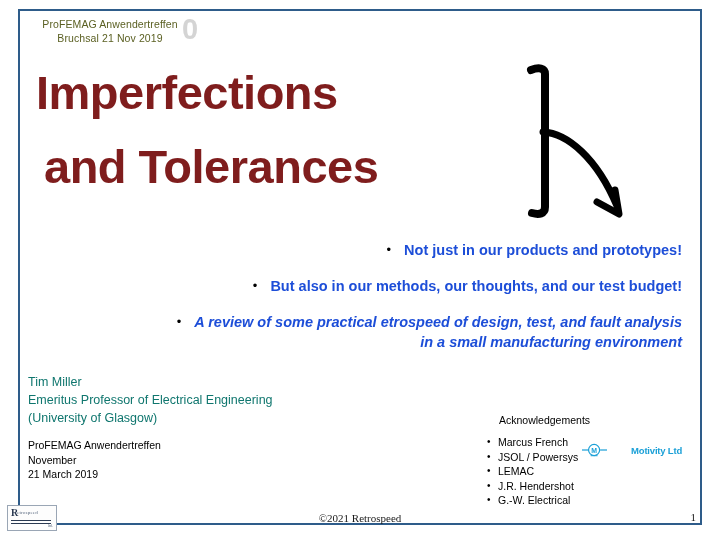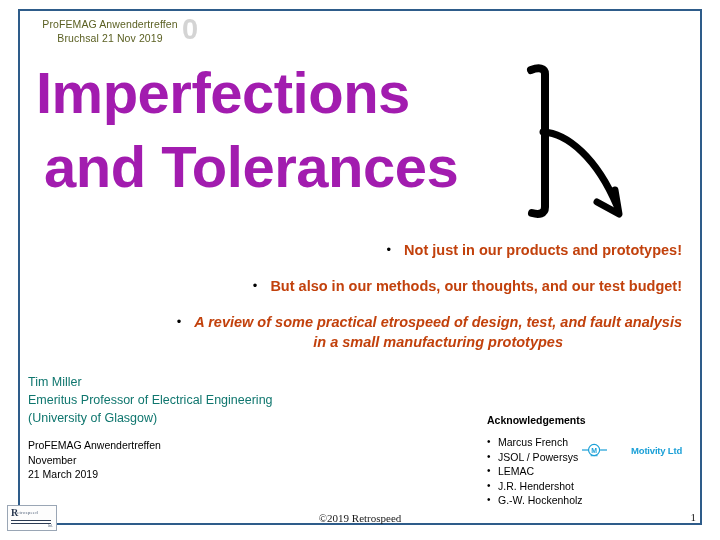--- a/index.html
+++ b/index.html
@@ -59,23 +59,23 @@
   }
 
   
   #title-block {
     position: absolute;
     left: 36px;
     top: 56px;
     width: 470px;
   }
   .title-line {
-    font-size: 58px;
-    font-weight: bold;
-    color: #a21caf;
+    font-size: 47px;
+    font-weight: bold;
+    color: #7f1d1d;
     line-height: 74px;
     letter-spacing: -0.5px;
     white-space: nowrap;
   }
   .title-line.line2 {
     padding-left: 8px;
   }
 
   
   #hand-arrow {
@@ -103,22 +103,22 @@
     font-size: 13px;
     line-height: 20px;
     color: #000;
     margin-right: 13px;
     flex: 0 0 auto;
   }
   .bullet-text {
     font-size: 14.5px;
     font-weight: bold;
     line-height: 20px;
-    color: #c2410c;
-    text-align: center;
+    color: #1d4ed8;
+    text-align: right;
   }
   .bullet-text.italic {
     font-style: italic;
   }
   .bullet-text .l2 { display: block; }
 
   
   #author-block {
     position: absolute;
     left: 28px;
@@ -138,23 +138,24 @@
 
   
   #ack-block {
     position: absolute;
     left: 487px;
     top: 414px;
     width: 200px;
   }
   #ack-title {
     font-size: 10.5px;
-    font-weight: bold;
+    font-weight: normal;
     color: #000000;
     margin-bottom: 9px;
+    margin-left: 12px;
   }
   .ack-item {
     display: flex;
     align-items: flex-start;
     font-size: 10.5px;
     line-height: 14.5px;
     color: #000000;
   }
   .ack-dot {
     flex: 0 0 auto;
@@ -287,21 +288,21 @@
 
     <div class="bullet-row">
       <span class="bullet-dot">•</span>
       <span class="bullet-text">But also in our methods, our thoughts, and our test budget!</span>
     </div>
 
     <div class="bullet-row">
       <span class="bullet-dot">•</span>
       <span class="bullet-text italic">
         <span>A review of some practical etrospeed of design, test, and fault analysis</span>
-        <span class="l2">in a small manufacturing prototypes</span>
+        <span class="l2">in a small manufacturing environment</span>
       </span>
     </div>
 
   </div>
 
   <div id="author-block">
     <div>Tim Miller</div>
     <div>Emeritus Professor of Electrical Engineering</div>
     <div>(University of Glasgow)</div>
   </div>
@@ -326,21 +327,21 @@
     <div class="ack-item">
       <span class="ack-dot">•</span>
       <span>LEMAC</span>
     </div>
     <div class="ack-item">
       <span class="ack-dot">•</span>
       <span>J.R. Hendershot</span>
     </div>
     <div class="ack-item">
       <span class="ack-dot">•</span>
-      <span>G.-W. Hockenholz</span>
+      <span>G.-W. Electrical</span>
     </div>
   </div>
 
   <div id="motivity-logo">
     <svg width="36" height="18" viewBox="0 0 36 18">
       <line x1="0" y1="9" x2="7" y2="9" stroke="#1BA0D7" stroke-width="1.4"></line>
       <circle cx="14" cy="9" r="6.4" fill="none" stroke="#1BA0D7" stroke-width="1.4"></circle>
       <text x="14" y="12.2" font-family="Liberation Sans, sans-serif" font-size="8" font-weight="bold" fill="#1BA0D7" text-anchor="middle">M</text>
       <line x1="21" y1="9" x2="29" y2="9" stroke="#1BA0D7" stroke-width="1.4"></line>
       <line x1="10" y1="15.6" x2="18" y2="15.6" stroke="#1BA0D7" stroke-width="1.2"></line>
@@ -349,17 +350,17 @@
   </div>
 
   <div id="footer-logo">
     <span class="fl-r">R</span>
     <span class="fl-word">etrospeed</span>
     <span class="fl-rule r1"></span>
     <span class="fl-rule r2"></span>
     <span class="fl-sub">ltd.</span>
   </div>
 
-  <div id="copyright">©2019 Retrospeed</div>
+  <div id="copyright">©2021 Retrospeed</div>
 
   <div id="page-number">1</div>
 
 </div>
 
 </body></html>

